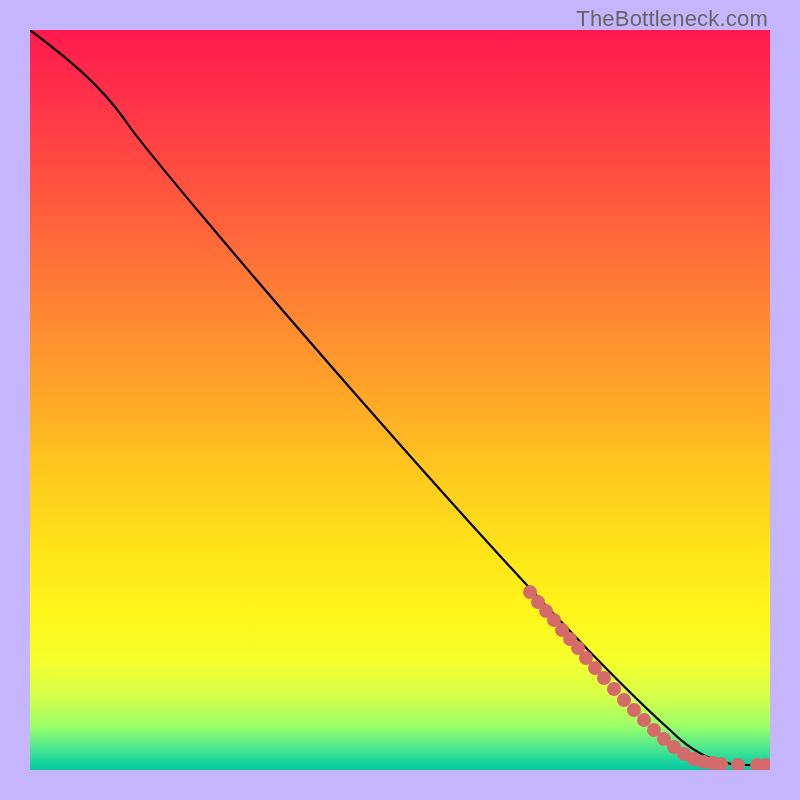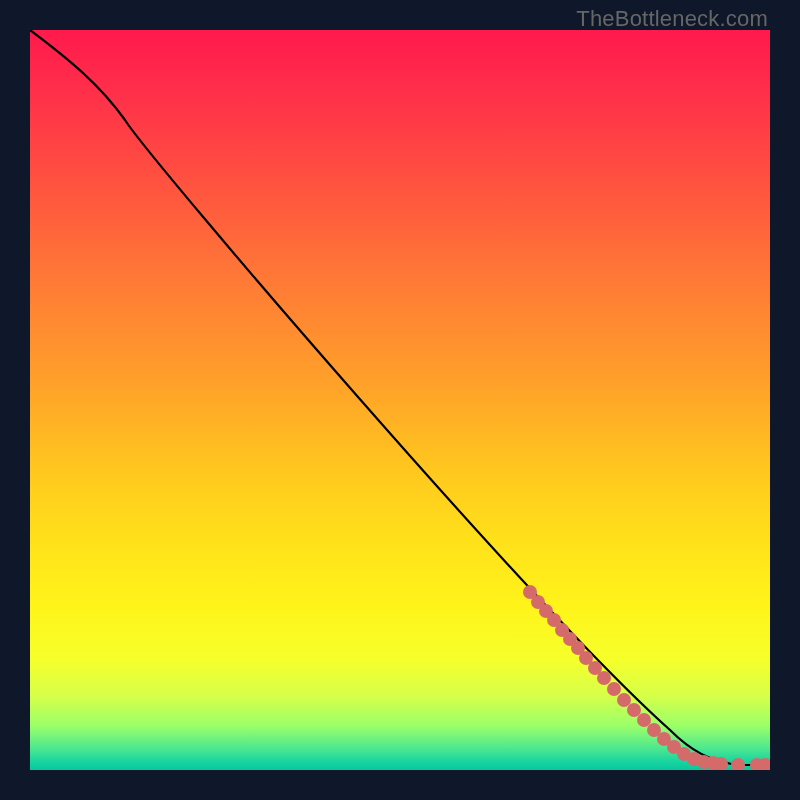--- a/index.html
+++ b/index.html
@@ -8,21 +8,21 @@
     width: 800px;
     height: 800px;
     background: #000;
     overflow: hidden;
     font-family: Arial, Helvetica, sans-serif;
   }
   .frame {
     position: relative;
     width: 800px;
     height: 800px;
-    background: #0f172a;
+    background: #c4b5fd;
   }
   .plot-area {
     position: absolute;
     left: 30px;
     top: 30px;
     width: 740px;
     height: 740px;
     background: linear-gradient(
       to bottom,
       #ff1a4d 0%,

